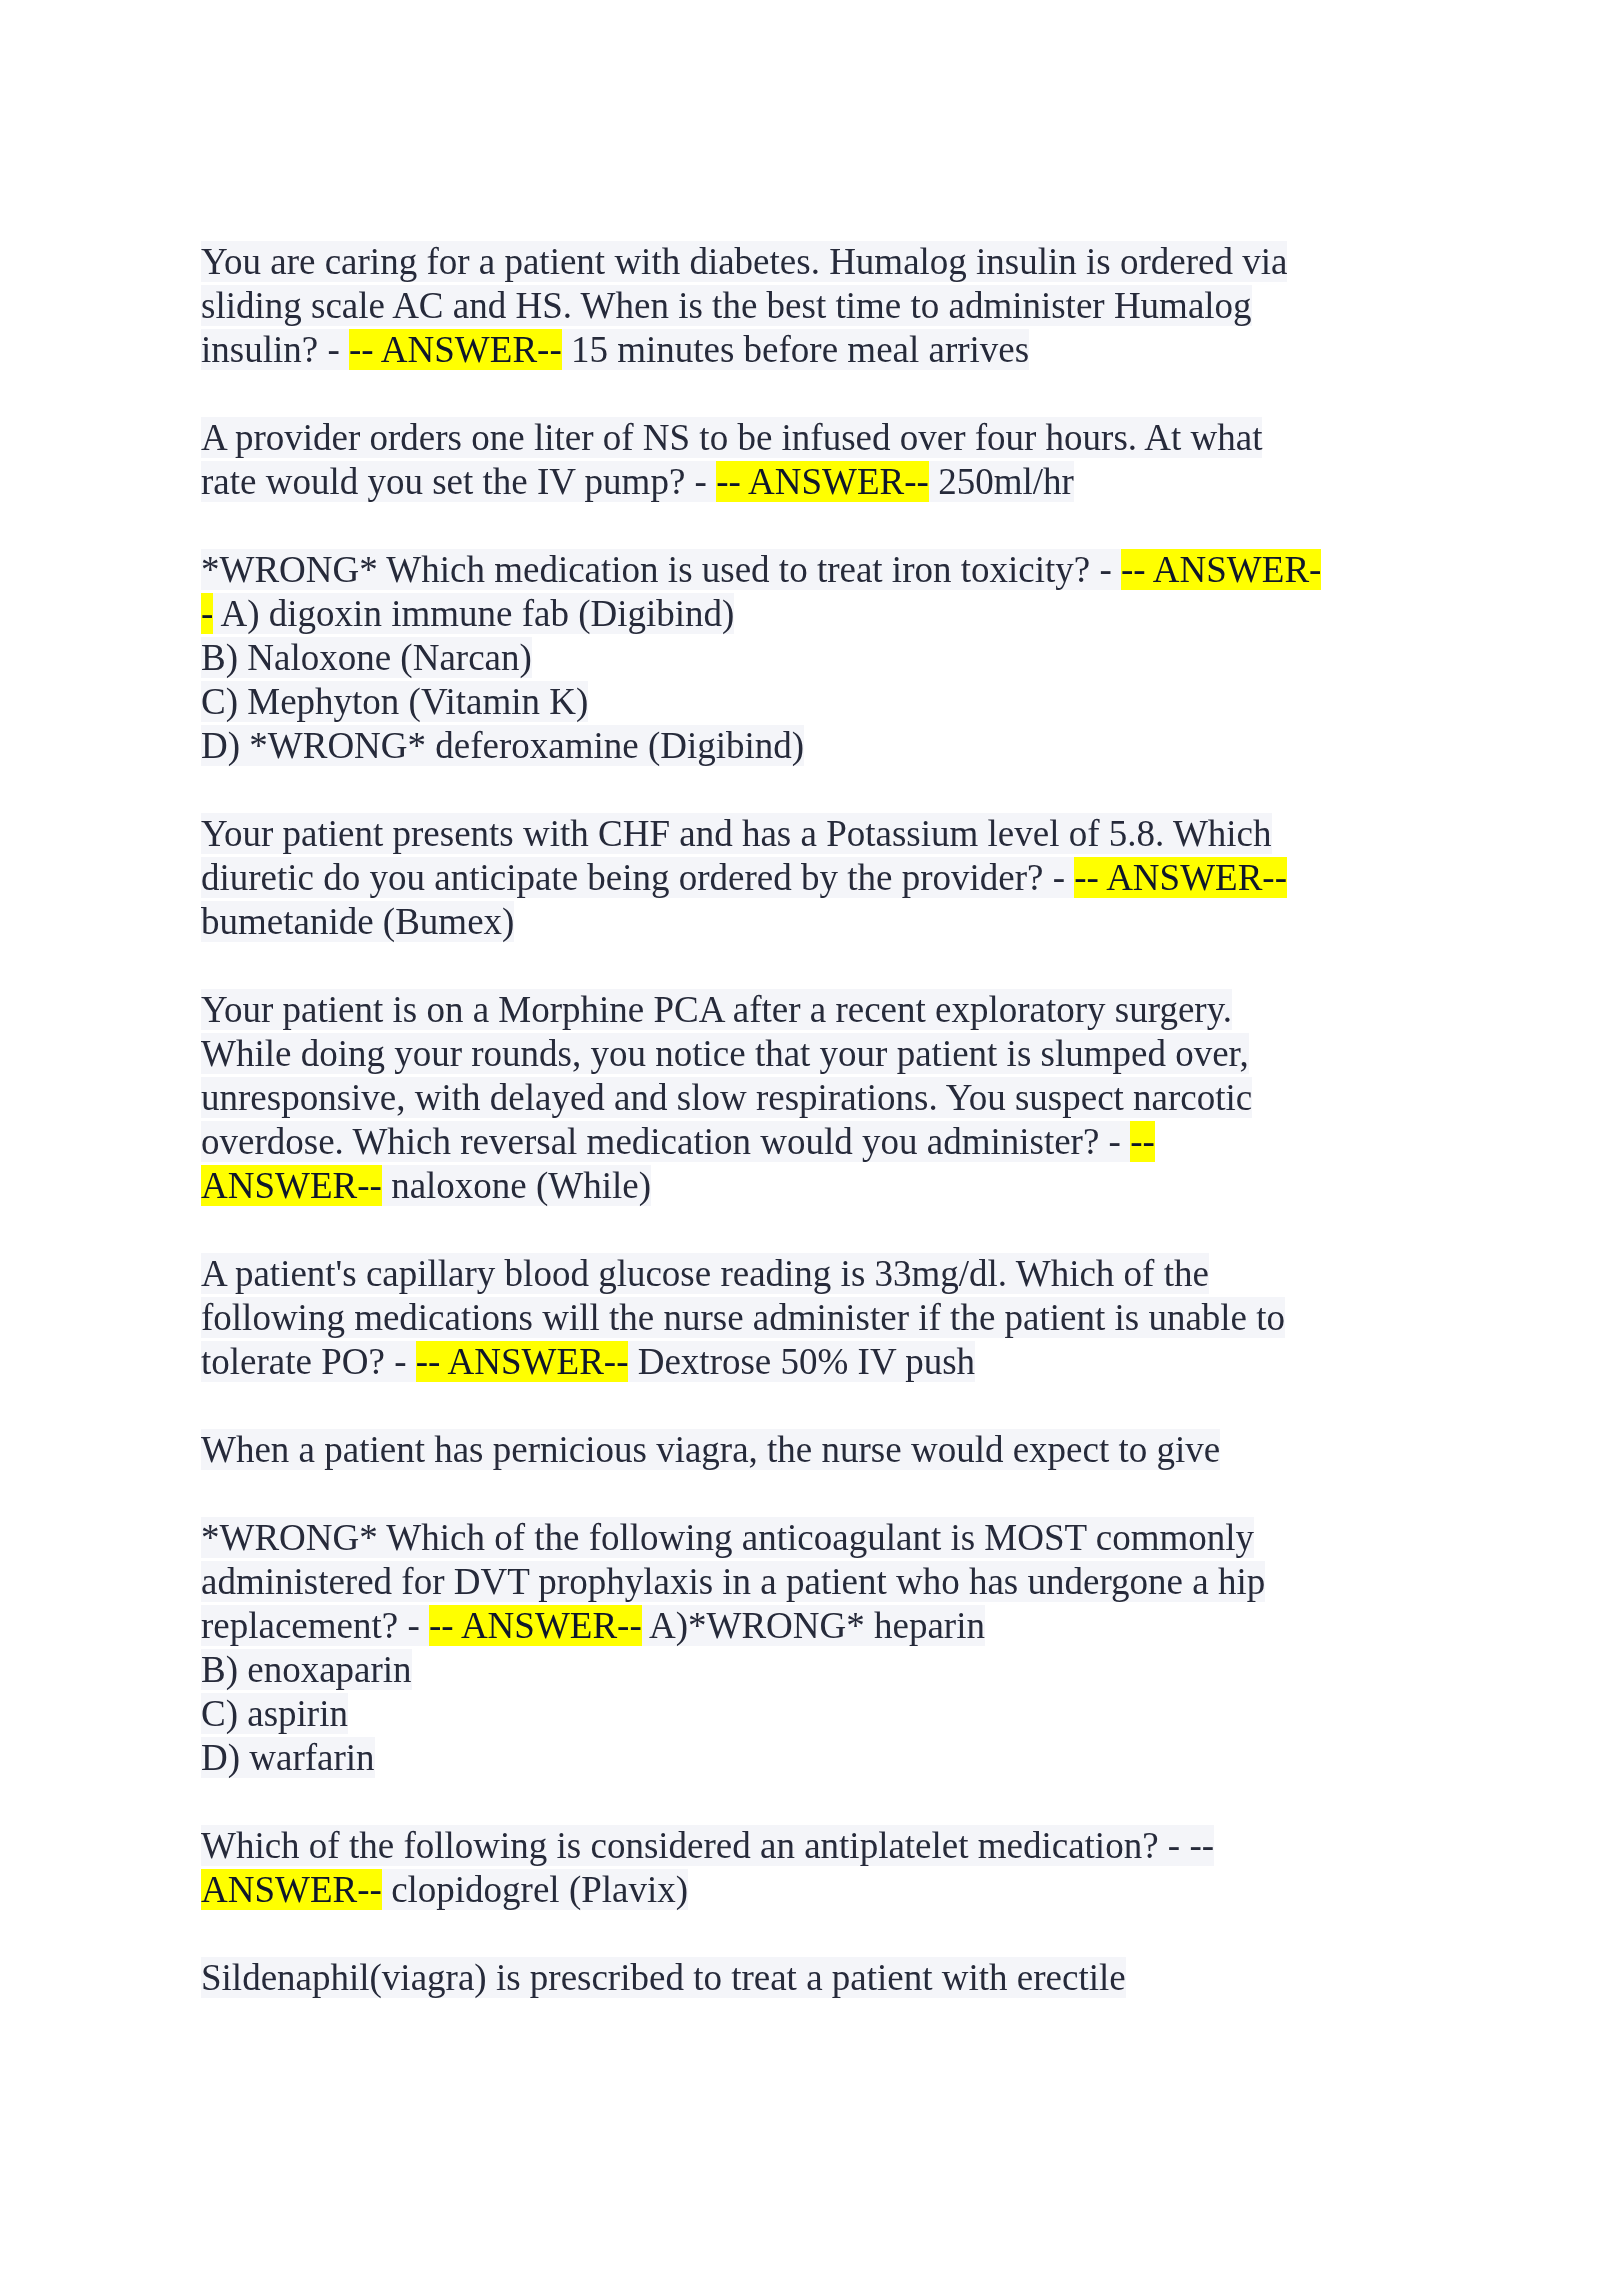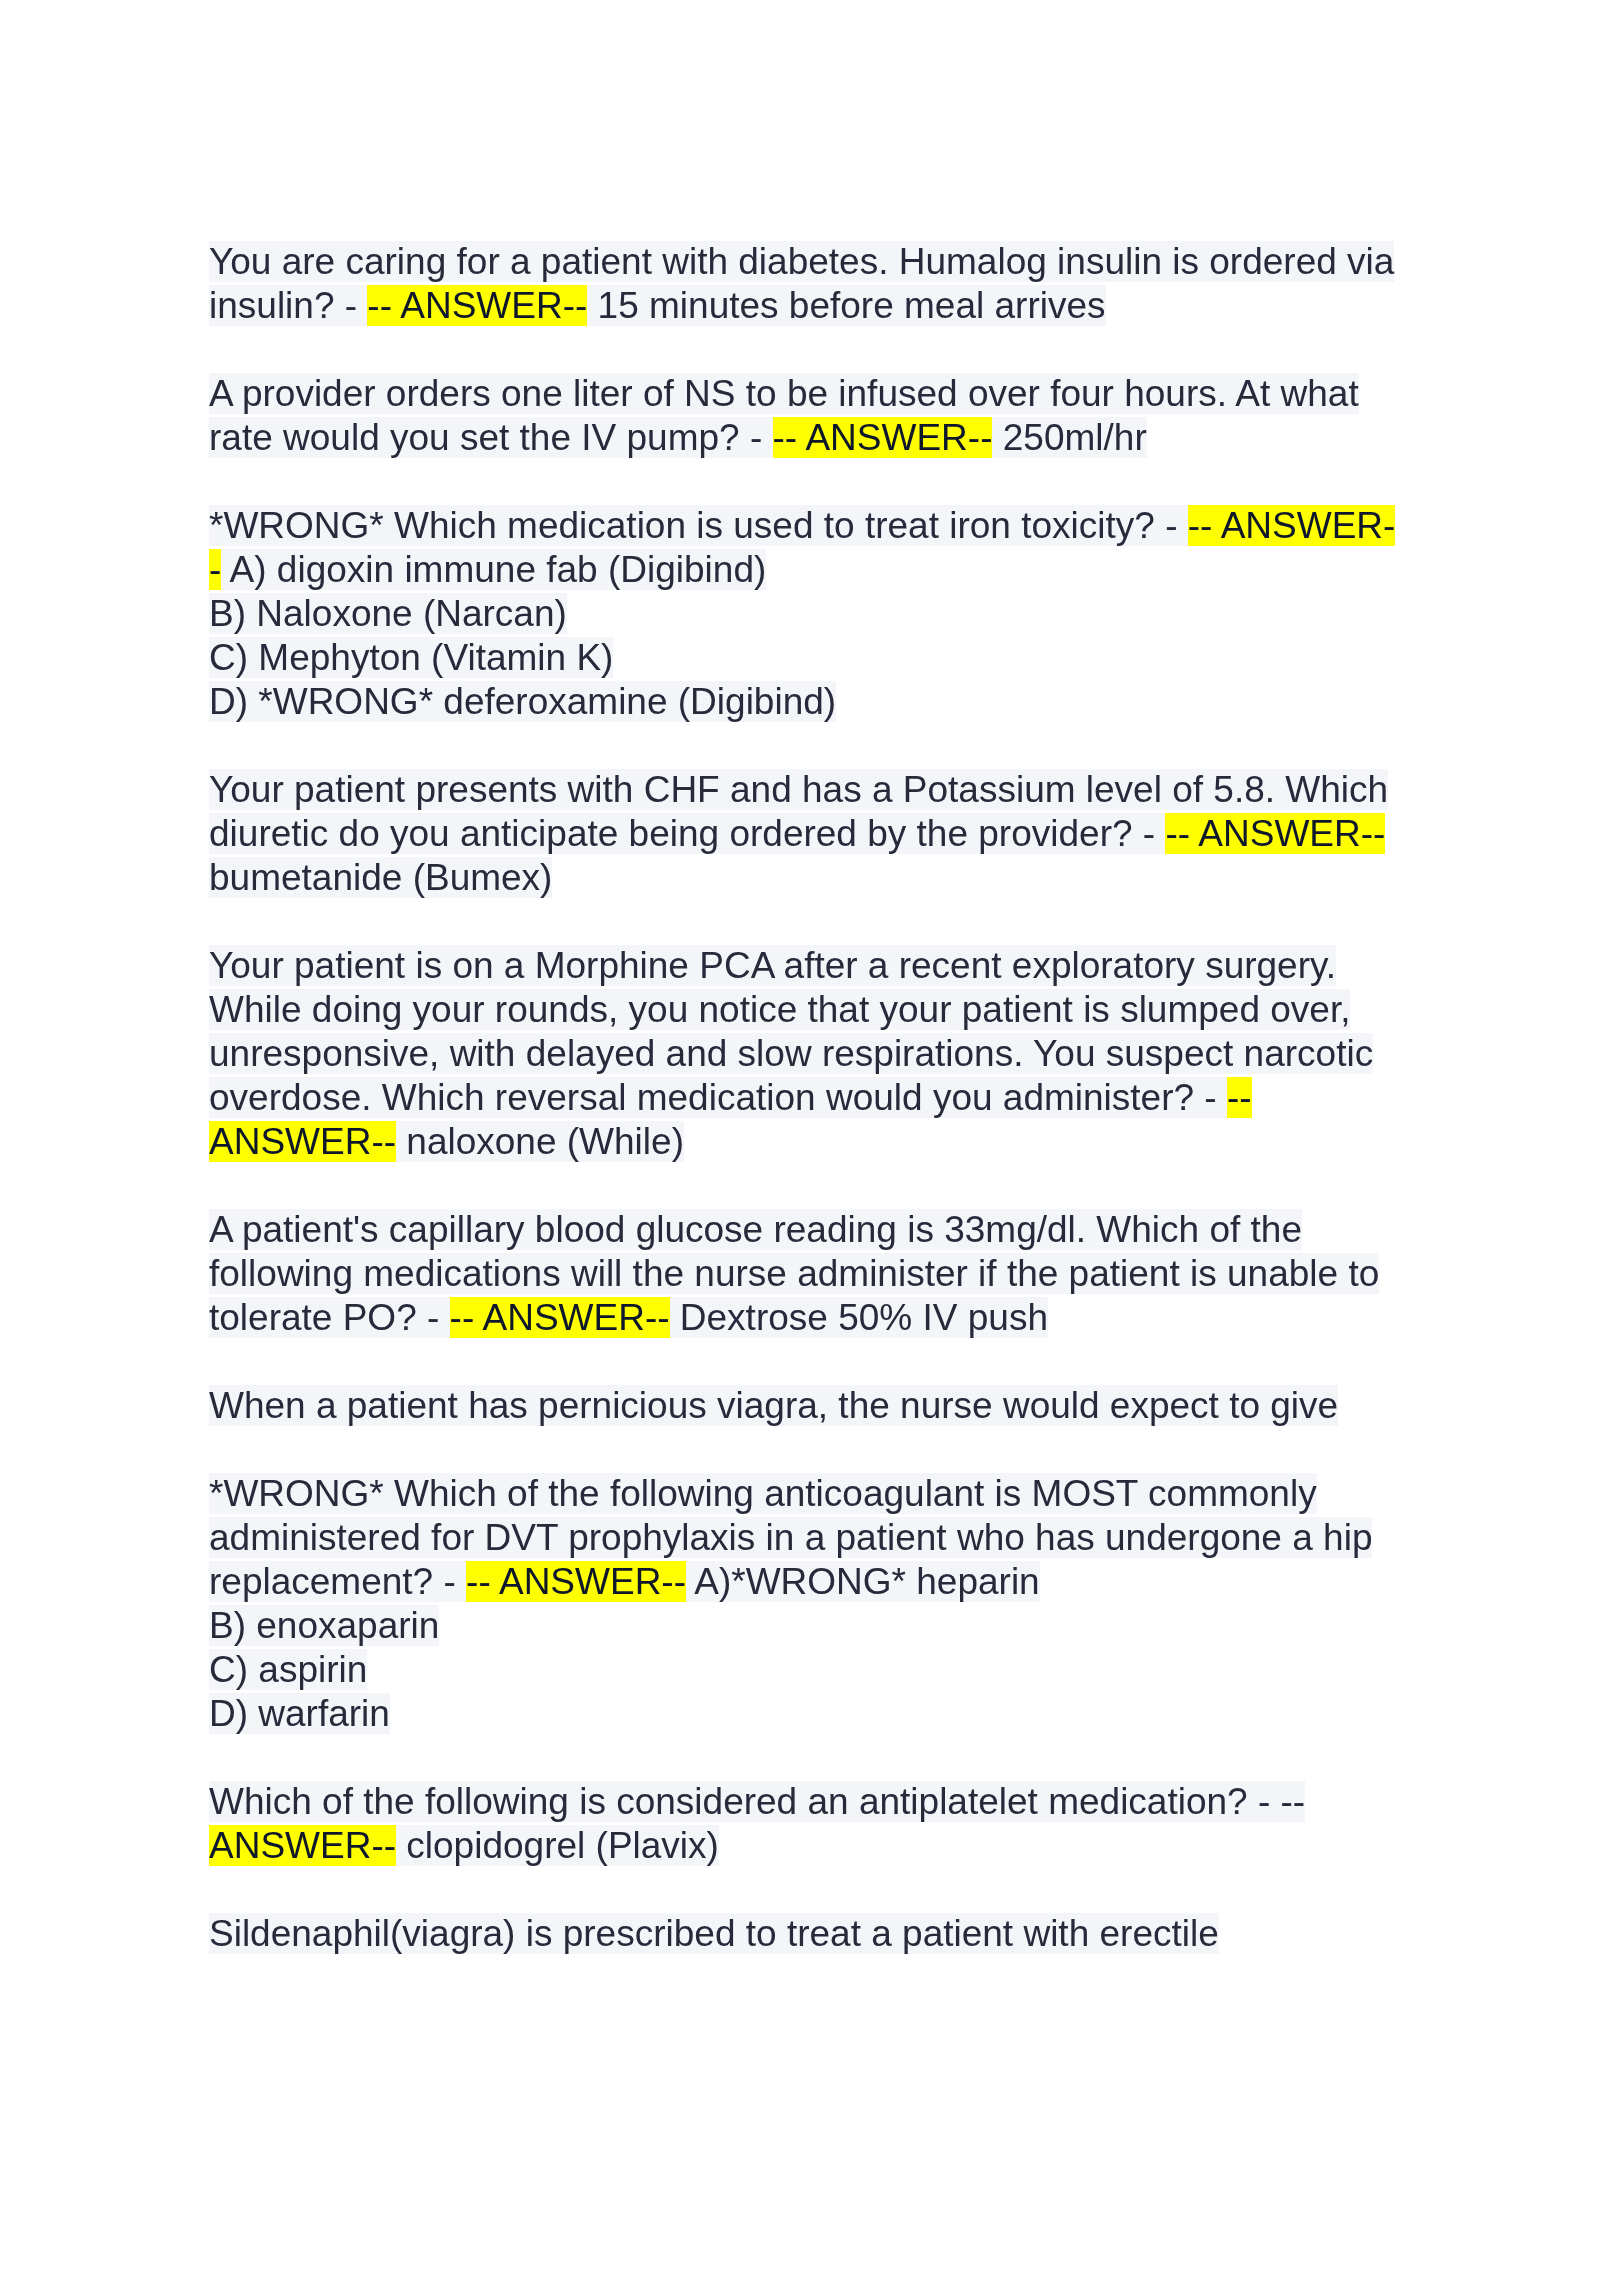--- a/index.html
+++ b/index.html
@@ -2,31 +2,32 @@
 <html><head>
 <meta charset="utf-8">
 <style>
   html, body { margin: 0; padding: 0; background: #ffffff; }
   body { width: 1621px; height: 2293px; position: relative; overflow: hidden; }
   .page {
     position: absolute; left: 197px; top: 240px; width: 1274px;
     font-family: "Liberation Sans", sans-serif;
     font-size: 37px; line-height: 44px; color: #262a3a;
   }
-  .block { margin: 0 0 44px 12px; }
+  .block { margin: 0 0 44px 4px; font-family: Liberation Serif, serif; }
   .line { display: block; white-space: pre; height: 44px; }
   .line span.t { background: #f4f5f9; }
   .hl { background: #ffff00 !important; color: #0f172a; }
 </style>
 </head>
 <body>
 
 <div class="page" id="page">
     <div class="block">
       <div class="line"><span class="t">You are caring for a patient with diabetes. Humalog insulin is ordered via</span></div>
+      <div class="line"><span class="t">sliding scale AC and HS. When is the best time to administer Humalog</span></div>
       <div class="line"><span class="t">insulin? - </span><span class="t hl">-- ANSWER--</span><span class="t"> 15 minutes before meal arrives</span></div>
     </div>
     <div class="block">
       <div class="line"><span class="t">A provider orders one liter of NS to be infused over four hours. At what</span></div>
       <div class="line"><span class="t">rate would you set the IV pump? - </span><span class="t hl">-- ANSWER--</span><span class="t"> 250ml/hr</span></div>
     </div>
     <div class="block">
       <div class="line"><span class="t">*WRONG* Which medication is used to treat iron toxicity? - </span><span class="t hl">-- ANSWER-</span></div>
       <div class="line"><span class="t hl">-</span><span class="t"> A) digoxin immune fab (Digibind)</span></div>
       <div class="line"><span class="t">B) Naloxone (Narcan)</span></div>

